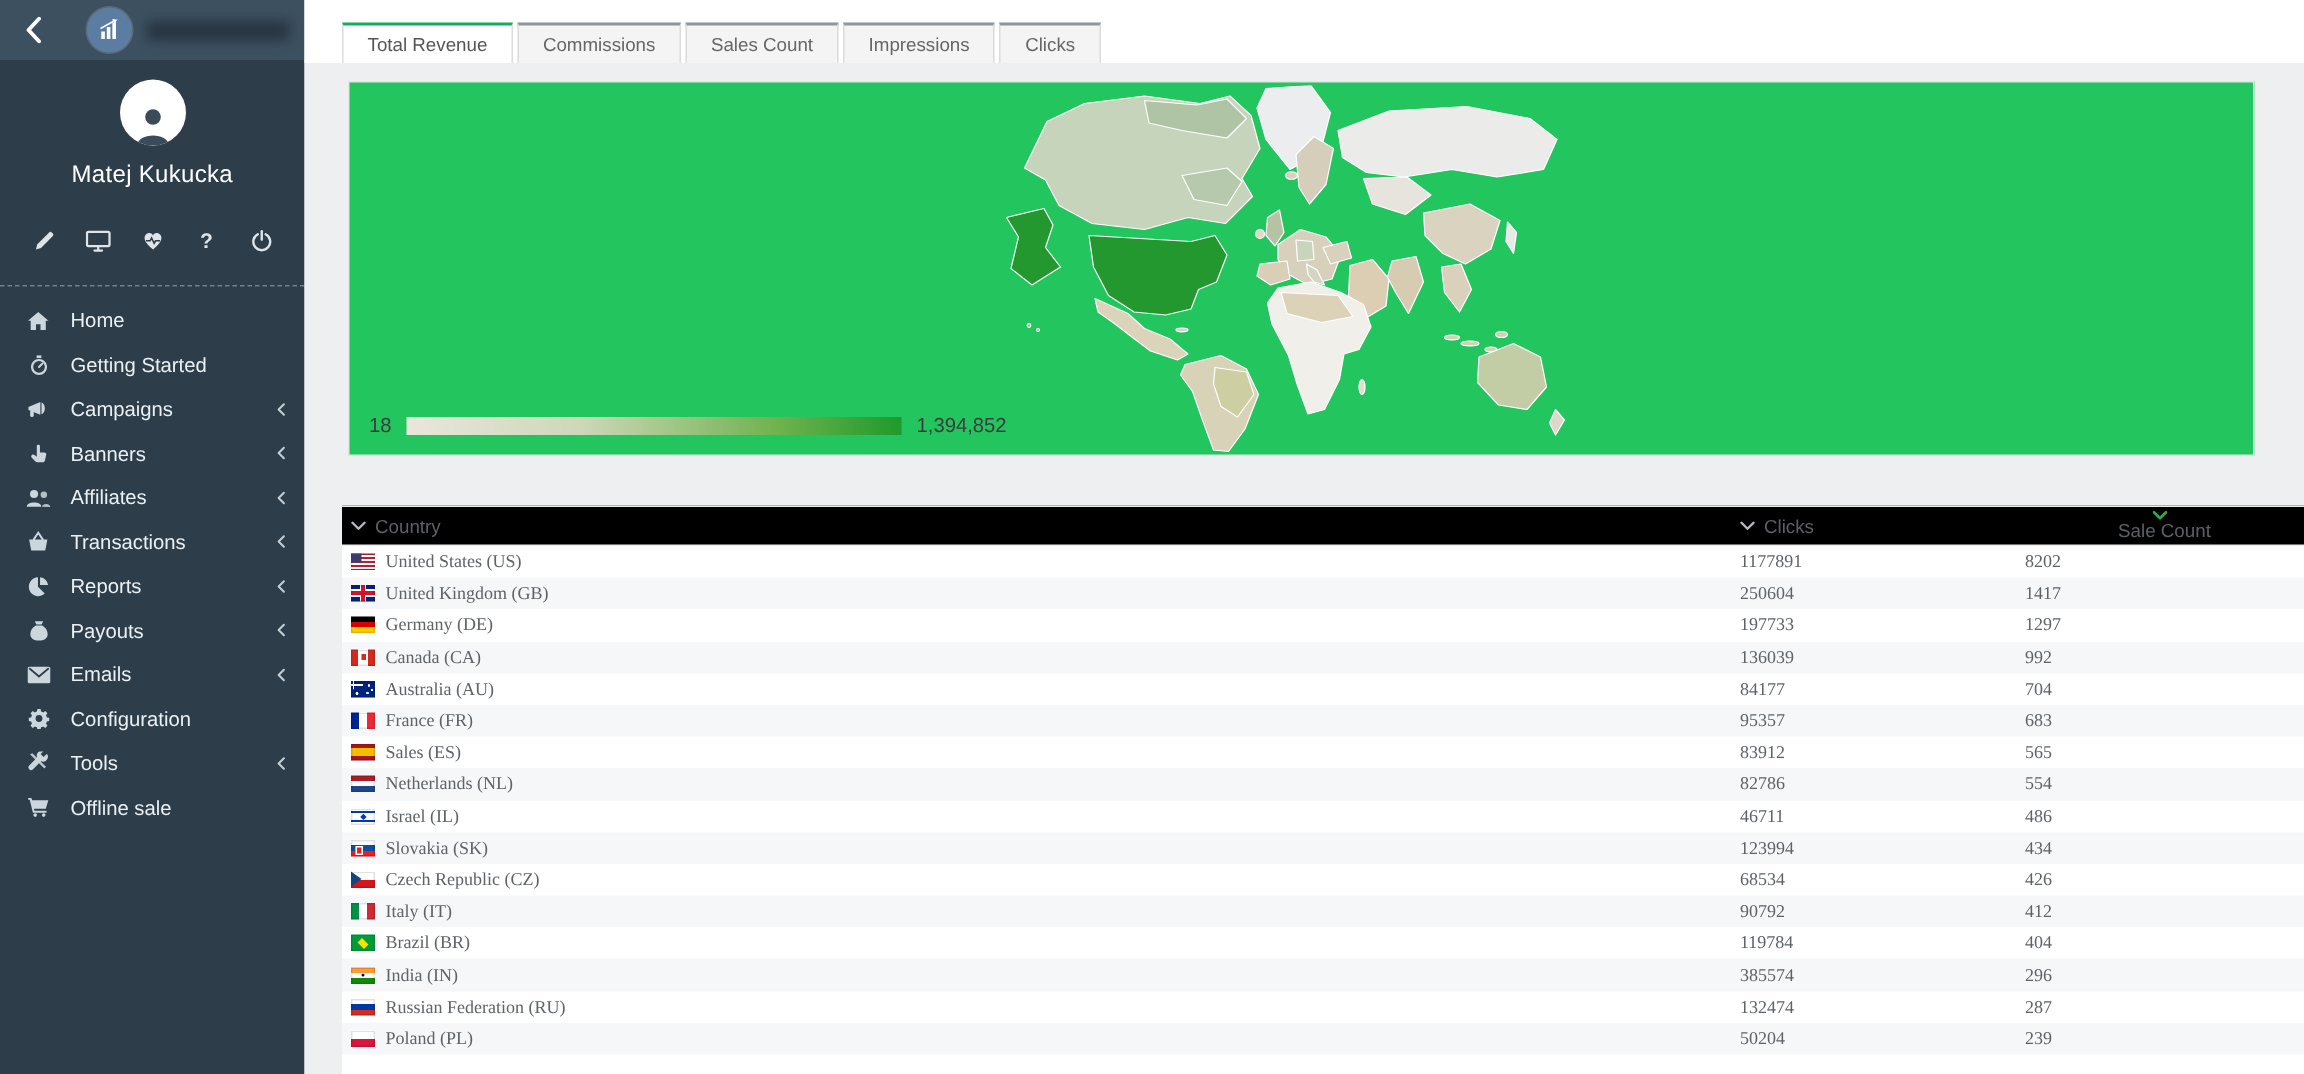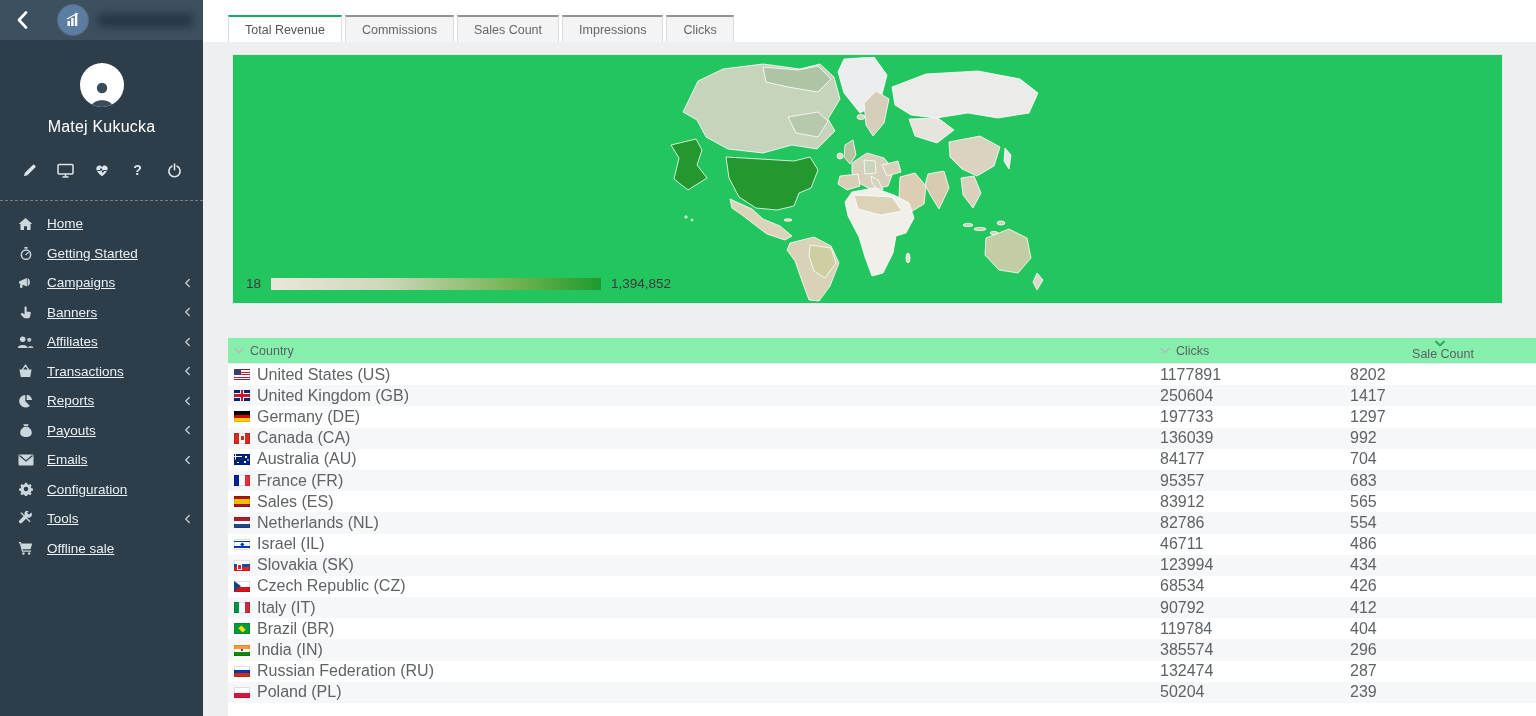--- a/index.html
+++ b/index.html
@@ -6,53 +6,53 @@
   html,body { width:1536px; height:716px; overflow:hidden; font-family:"Liberation Sans",sans-serif; background:#edeff0; }
   .app { display:flex; width:100%; height:100%; }
 
   
   .sidebar { width:203px; min-width:203px; height:100%; background:#2d3d4a; color:#e8edf0; display:flex; flex-direction:column; }
   .topbar { height:40px; background:#3d5060; display:flex; align-items:center; padding:0 10px; }
   .back-btn { color:#fff; width:26px; height:26px; display:flex; align-items:center; justify-content:center; cursor:pointer; }
   .logo-circle { width:30px; height:30px; border-radius:50%; background:#5b7da2; margin-left:22px; display:flex; align-items:center; justify-content:center; box-shadow:0 0 0 1px rgba(255,255,255,.15); }
   .logo-blur { width:96px; height:13px; margin-left:10px; background:rgba(15,25,35,.5); filter:blur(4px); border-radius:3px; }
 
-  .profile { padding-top:23px; text-align:center; }
+  .profile { padding-top:13px; text-align:center; }
   .avatar { width:44px; height:44px; border-radius:50%; background:#fff; margin:0 auto; display:flex; align-items:flex-end; justify-content:center; overflow:hidden; }
   .profile-name { margin-top:11px; font-size:16px; color:#ffffff; letter-spacing:.2px; }
 
   .quick-icons { display:flex; justify-content:space-between; padding:0 18px; margin-top:24px; }
   .qicon { width:22px; height:20px; display:flex; align-items:center; justify-content:center; color:#dde5ea; cursor:pointer; font-size:14px; font-weight:bold; }
   .qicon svg { display:block; }
 
   .nav-divider { border-top:1px dashed rgba(255,255,255,.35); margin:20px 0 8px 0; }
 
   .nav { list-style:none; }
-  .nav-item { height:29.5px; display:flex; align-items:center; padding:0 12px 0 17px; font-size:13.5px; color:#eaf0f3; cursor:pointer;text-decoration:underline; }
+  .nav-item { height:29.5px; display:flex; align-items:center; padding:0 12px 0 17px; font-size:13.5px; color:#eaf0f3; cursor:pointer; }
   .nav-ic { width:17px; display:flex; justify-content:center; color:#ccd7dd; }
   .nav-label { margin-left:13px; flex:1; white-space:nowrap; }
   .nav-chev { color:#c3cdd3; display:flex; }
   .nav-chev svg { display:block; }
 
   
   .content { flex:1; display:flex; flex-direction:column; background:#edeff0; }
   .tabs-strip { height:42px; background:#ffffff; display:flex; align-items:flex-start; padding:15px 0 0 25px; }
   .tab { height:27px; display:flex; align-items:center; padding:0 16px; font-size:12.5px; color:#666; background:#f4f4f4; border:1px solid #dcdcdc; border-top:2px solid #8f9699; border-bottom:none; margin-right:3px; cursor:pointer; white-space:nowrap; }
   .tab.active { background:#ffffff; border-top:2px solid #12ad62; color:#555; }
 
   .map-panel { position:relative; margin:12px 33px 0 29px; height:250px; background:#22c55e; border:1px solid #e3e5e6; }
   .map-canvas { position:absolute; left:50%; top:2px; transform:translateX(-50%); }
   .map-legend { position:absolute; left:13px; bottom:12px; display:flex; align-items:center; }
   .legend-min,.legend-max { font-size:13.5px; color:#3c3c3c; }
   .legend-bar { width:330px; height:12px; margin:0 10px; background:linear-gradient(90deg,#e9e7db,#cdd8b9 35%,#6fb24e 75%,#1f9a2c); }
 
   
   .table-panel { margin:33px 0 0 25px; background:#fff; flex:1; }
-  .thead { display:flex; height:27px; align-items:center; background:#86efac; border-top:1px solid #ececec; border-bottom:1px solid #ececec; font-size:12.5px; color:#5c6166; }
-  .trow { display:flex; height:21.2px; align-items:center; font-size:16px; color:#5e6368; cursor:pointer; }
+  .thead { display:flex; height:27px; align-items:center; background:#000000; border-top:1px solid #ececec; border-bottom:1px solid #ececec; font-size:12.5px; color:#5c6166; }
+  .trow { display:flex; height:21.2px; align-items:center; font-size:12px; color:#5e6368; cursor:pointer;font-family:Liberation Serif, serif; }
   .trow:nth-child(even) { background:#f6f7f8; }
   .col-country { flex:1; display:flex; align-items:center; padding-left:6px; }
   .col-clicks { width:190px; }
   .col-sales  { width:186px; }
   .sort-ic { display:flex; margin-right:6px; color:#b4babf; }
   .sort-ic.green { color:#2fa84f; }
   .flag { width:16px; height:11px; margin-right:7px; display:inline-block; position:relative; box-shadow:inset 0 0 0 1px rgba(0,0,0,.12); flex:none; }
 
   
   .flag.us { background:repeating-linear-gradient(180deg,#b22234 0 1.3px,#fff 1.3px 2.6px); }

